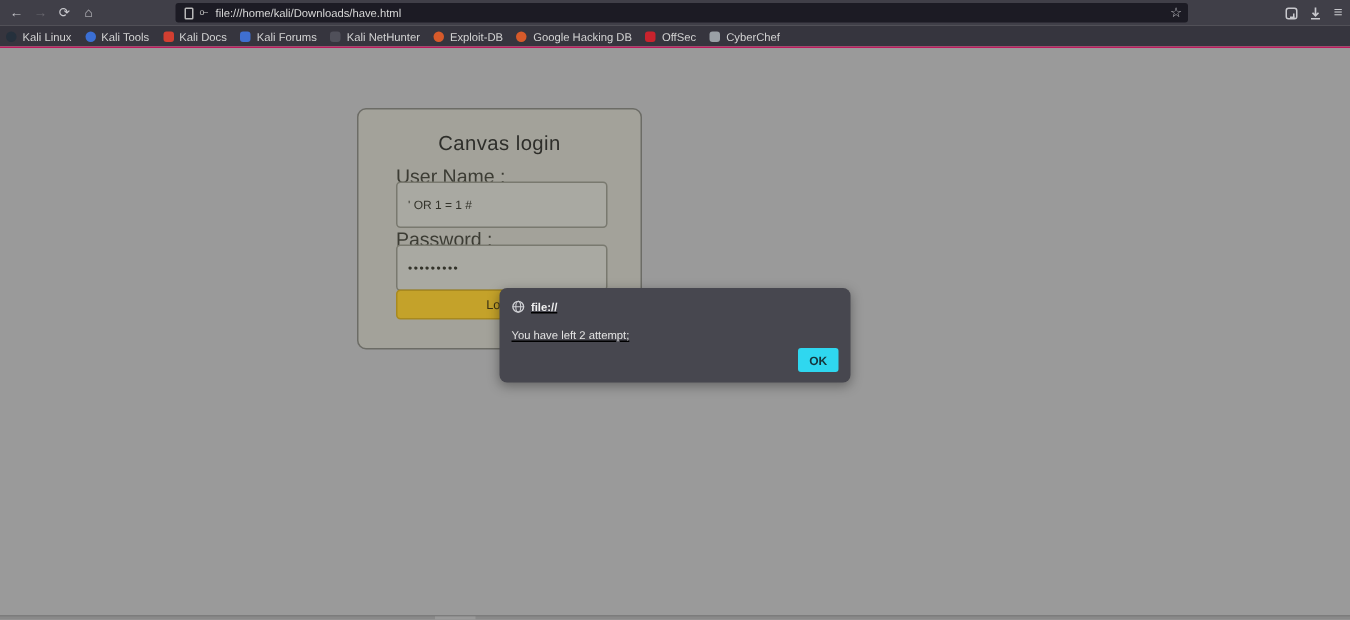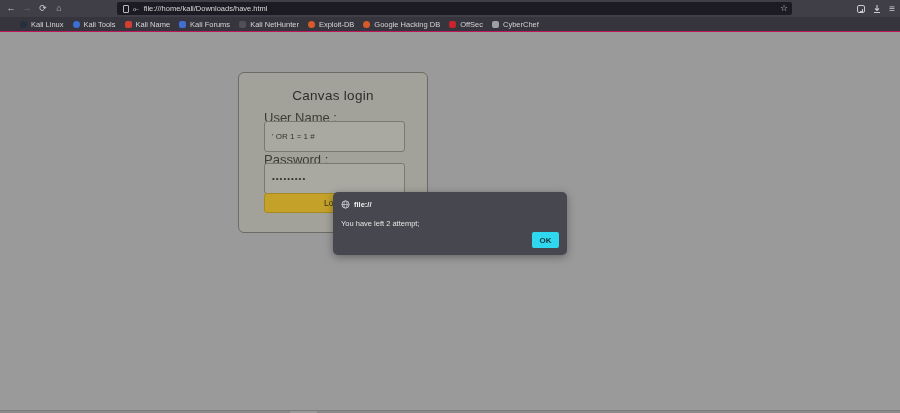--- a/index.html
+++ b/index.html
@@ -20,21 +20,21 @@
   .perm-ic { color:#b8b8b8; font-size:6px; margin-left:4px; letter-spacing:-1px; }
   .url-text { color:#d8d8d8; font-size:7.5px; margin-left:6px; white-space:nowrap; }
   .star { position:absolute; right:4px; top:1px; color:#c9c9ce; font-size:9px; }
   .right-ics { position:absolute; right:2px; top:0; height:17px; display:flex; align-items:center; gap:7px; }
   .shield-ic { width:8px; height:8px; border:1px solid #c9c9ce; border-radius:2px; position:relative; }
   .shield-ic::after { content:""; position:absolute; left:2px; top:3px; width:2px; height:2px;
                       border-bottom:1px solid #c9c9ce; border-right:1px solid #c9c9ce; }
   .menu-ic { color:#c9c9ce; font-size:10px; margin-right:3px; }
 
   .bookmarks { position:absolute; left:0; top:17px; width:900px; height:14px;
-               background:#36353e; display:flex; align-items:center; padding-left:20px; }
+               background:#36353e; display:flex; align-items:center; padding-left:4px; }
   .bm { display:flex; align-items:center; margin-right:9px; cursor:default; }
   .bm-ic { width:7px; height:7px; border-radius:2px; margin-right:4px; flex:none; }
   .bm-ic.round { border-radius:50%; }
   .bm-label { color:#d4d4d4; font-size:7.5px; white-space:nowrap; }
 
   
   .content { position:absolute; left:0; top:31px; width:900px; height:382px;
              background:#9a9a9a; border-top:1px solid #be185d; }
 
   .login-card { position:absolute; left:238px; top:40px; width:190px; height:161px;
@@ -47,21 +47,21 @@
          border:1px solid #79796f; border-radius:3px; font-size:8px; color:#33332a;
          padding-left:7px; font-family:"Liberation Sans","DejaVu Sans",sans-serif; outline:none; }
   .fld-user { top:48px; }
   .fld-pass { top:90px; letter-spacing:1px; }
   .login-btn { position:absolute; left:25px; top:120px; width:141px; height:20px;
                background:#c4a22a; border:1px solid #a8891f; border-radius:3px;
                font-size:8.5px; color:#3b3214; cursor:pointer; }
 
   
   .dialog { position:absolute; left:333px; top:160px; width:234px; height:63px;
-            background:#47474f; border-radius:5px; box-shadow:0 2px 8px rgba(0,0,0,.35); z-index:5; }
+            background:#47474f; border-radius:5px; box-shadow:0 2px 8px rgba(0,0,0,.35); z-index:5;text-decoration:underline; }
   .dlg-head { display:flex; align-items:center; padding:8px 0 0 8px; }
   .globe { width:9px; height:9px; margin-right:4px; flex:none; }
   .dlg-src { color:#f0f0f0; font-size:7.5px; font-weight:bold; }
   .dlg-msg { color:#e4e4e4; font-size:7.5px; margin:10px 0 12px 8px; }
   .ok-btn { position:absolute; right:8px; bottom:7px; width:27px; height:16px;
             background:#2fd7ef; border:none; border-radius:2px;
             font-size:8px; font-weight:bold; color:#15343a; cursor:pointer;text-align:center; }
 
   .taskbar-edge { position:absolute; left:0; top:378px; width:900px; height:4px;
                   background:#898989; border-top:1px solid #7c7c7c; }
@@ -98,21 +98,21 @@
     <span class="bm">
       <i class="bm-ic round" style="background: rgb(37, 48, 60);"></i>
       <span class="bm-label">Kali Linux</span>
       </span>
     <span class="bm">
       <i class="bm-ic round" style="background: rgb(59, 111, 212);"></i>
       <span class="bm-label">Kali Tools</span>
       </span>
     <span class="bm">
       <i class="bm-ic" style="background: rgb(210, 63, 49);"></i>
-      <span class="bm-label">Kali Name</span>
+      <span class="bm-label">Kali Docs</span>
       </span>
     <span class="bm">
       <i class="bm-ic" style="background: rgb(63, 111, 208);"></i>
       <span class="bm-label">Kali Forums</span>
       </span>
     <span class="bm">
       <i class="bm-ic" style="background: rgb(80, 80, 90);"></i>
       <span class="bm-label">Kali NetHunter</span>
       </span>
     <span class="bm">

